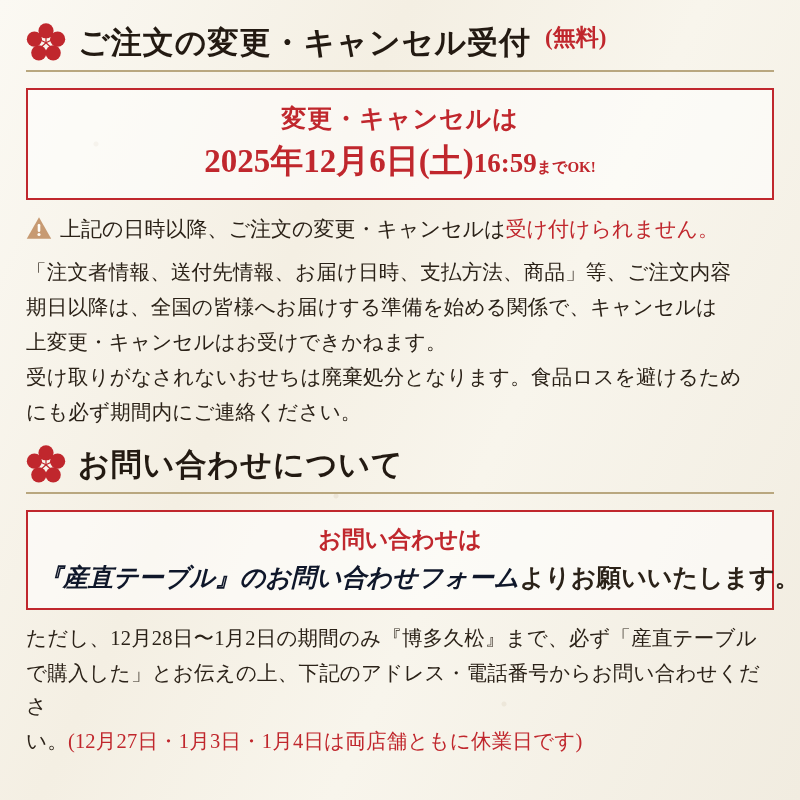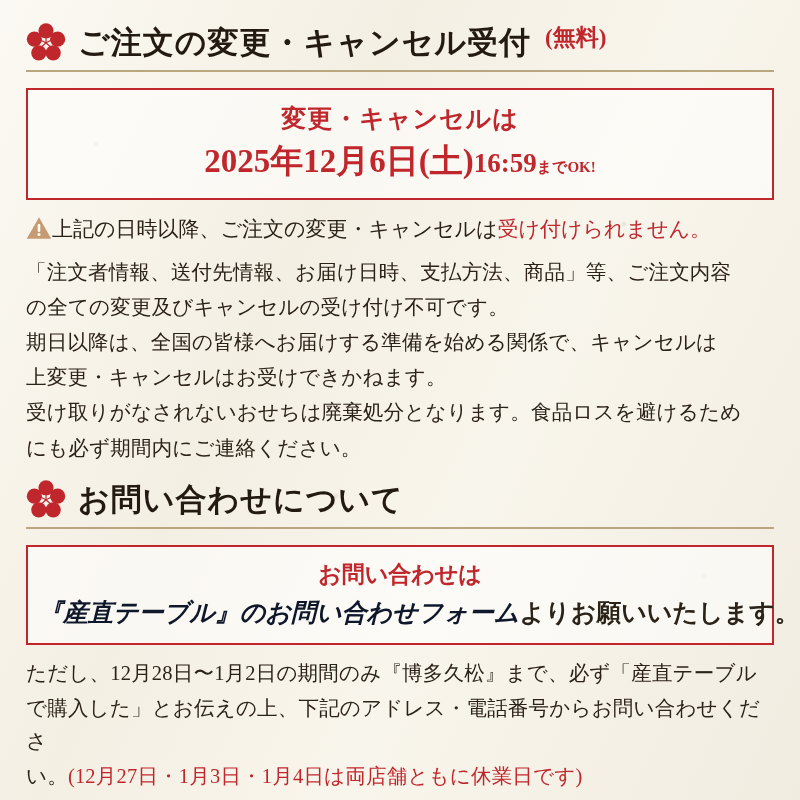--- a/index.html
+++ b/index.html
@@ -60,21 +60,21 @@
   .redbox .line2 {
     font-family:"Liberation Serif", serif;
     color:#c0272d; font-weight:700; letter-spacing:0px; white-space:nowrap;
   }
   .big { font-size: 33px; }
   .mid { font-size: 27px; }
   .sml { font-size: 15px; }
 
   
   .warn {
-    display:flex; align-items:flex-start; gap:0;
+    display:flex; align-items:flex-start; gap:8px;
     font-size:20px; line-height:1.5; margin: 0 0 10px;
   }
   .warn-icon { flex:0 0 auto; width:26px; height:24px; margin-top:2px;}
   .warn-text { font-family:"Liberation Serif", serif; font-size:21px; }
   .em-red { color:#c0272d; }
 
   
   .para {
     font-family:"Liberation Serif", serif;
     font-size: 20.5px; line-height: 1.62; margin: 0 0 2px 0;
@@ -142,21 +142,20 @@
         <circle cx="50" cy="70" r="6" fill="#fffdf8"></circle>
       </svg>
     </span>
     <span class="warn-text">
       <span>上記の日時以降、ご注文の変更・キャンセルは</span><span class="em-red">受け付けられません。</span>
     </span>
   </div>
 
   <div class="block">
     <p class="para">「注文者情報、送付先情報、お届け日時、支払方法、商品」等、ご注文内容</p>
-    <p class="para">の全ての変更及びキャンセルの受け付け不可です。</p>
     <p class="para">期日以降は、全国の皆様へお届けする準備を始める関係で、キャンセルは</p>
     <p class="para">上変更・キャンセルはお受けできかねます。</p>
     <p class="para">受け取りがなされないおせちは廃棄処分となります。食品ロスを避けるため</p>
     <p class="para">にも必ず期間内にご連絡ください。</p>
   </div>
 
   <div class="heading sec2">
     <span class="plum">
       <svg viewBox="0 0 100 100" width="40" height="40" aria-hidden="true">
         <g fill="#c0272d">

